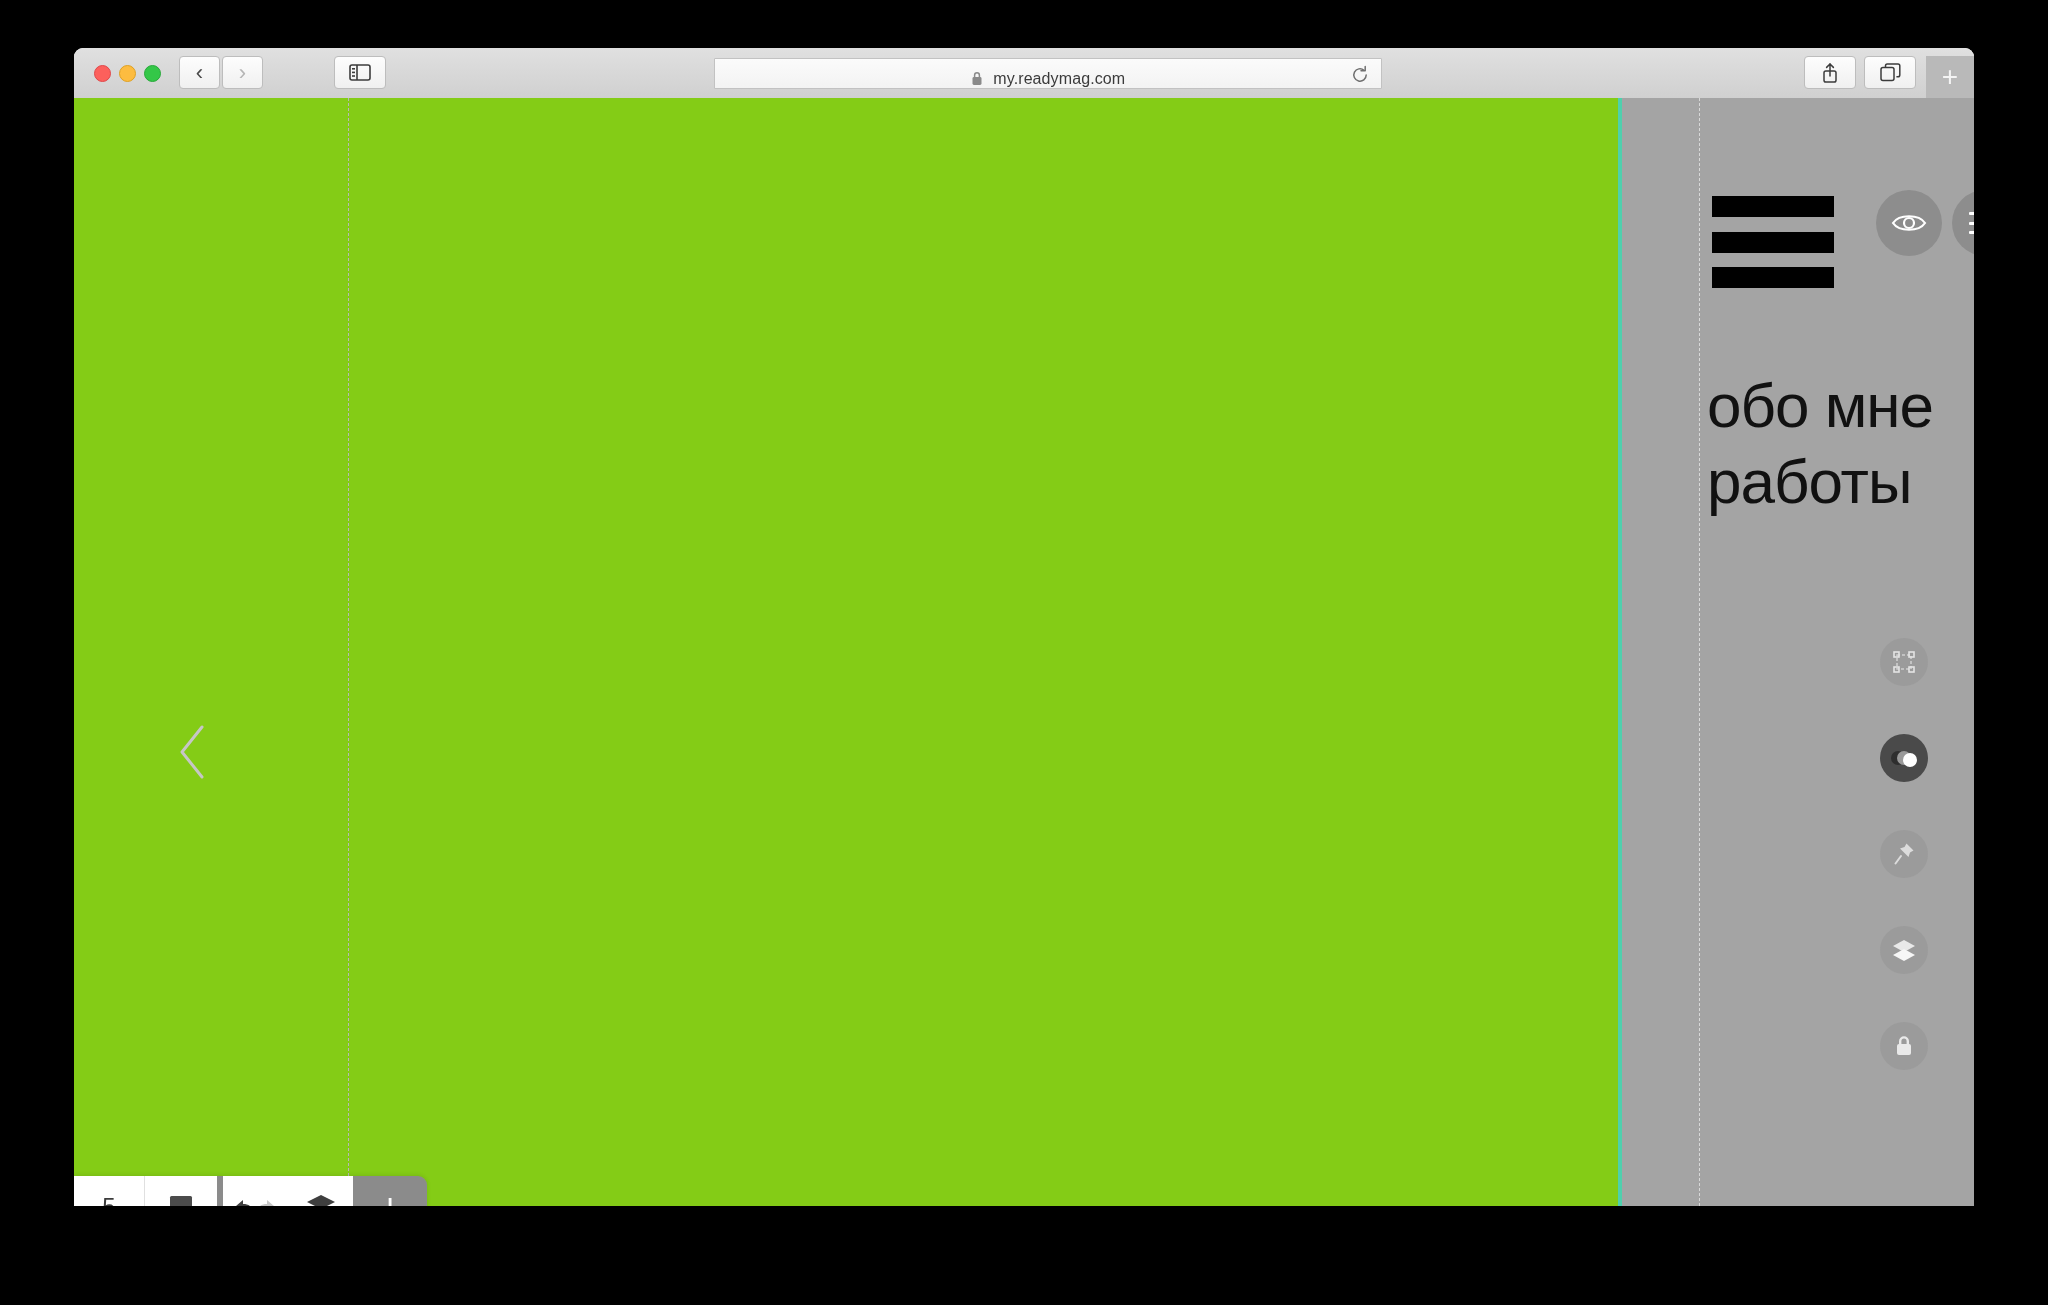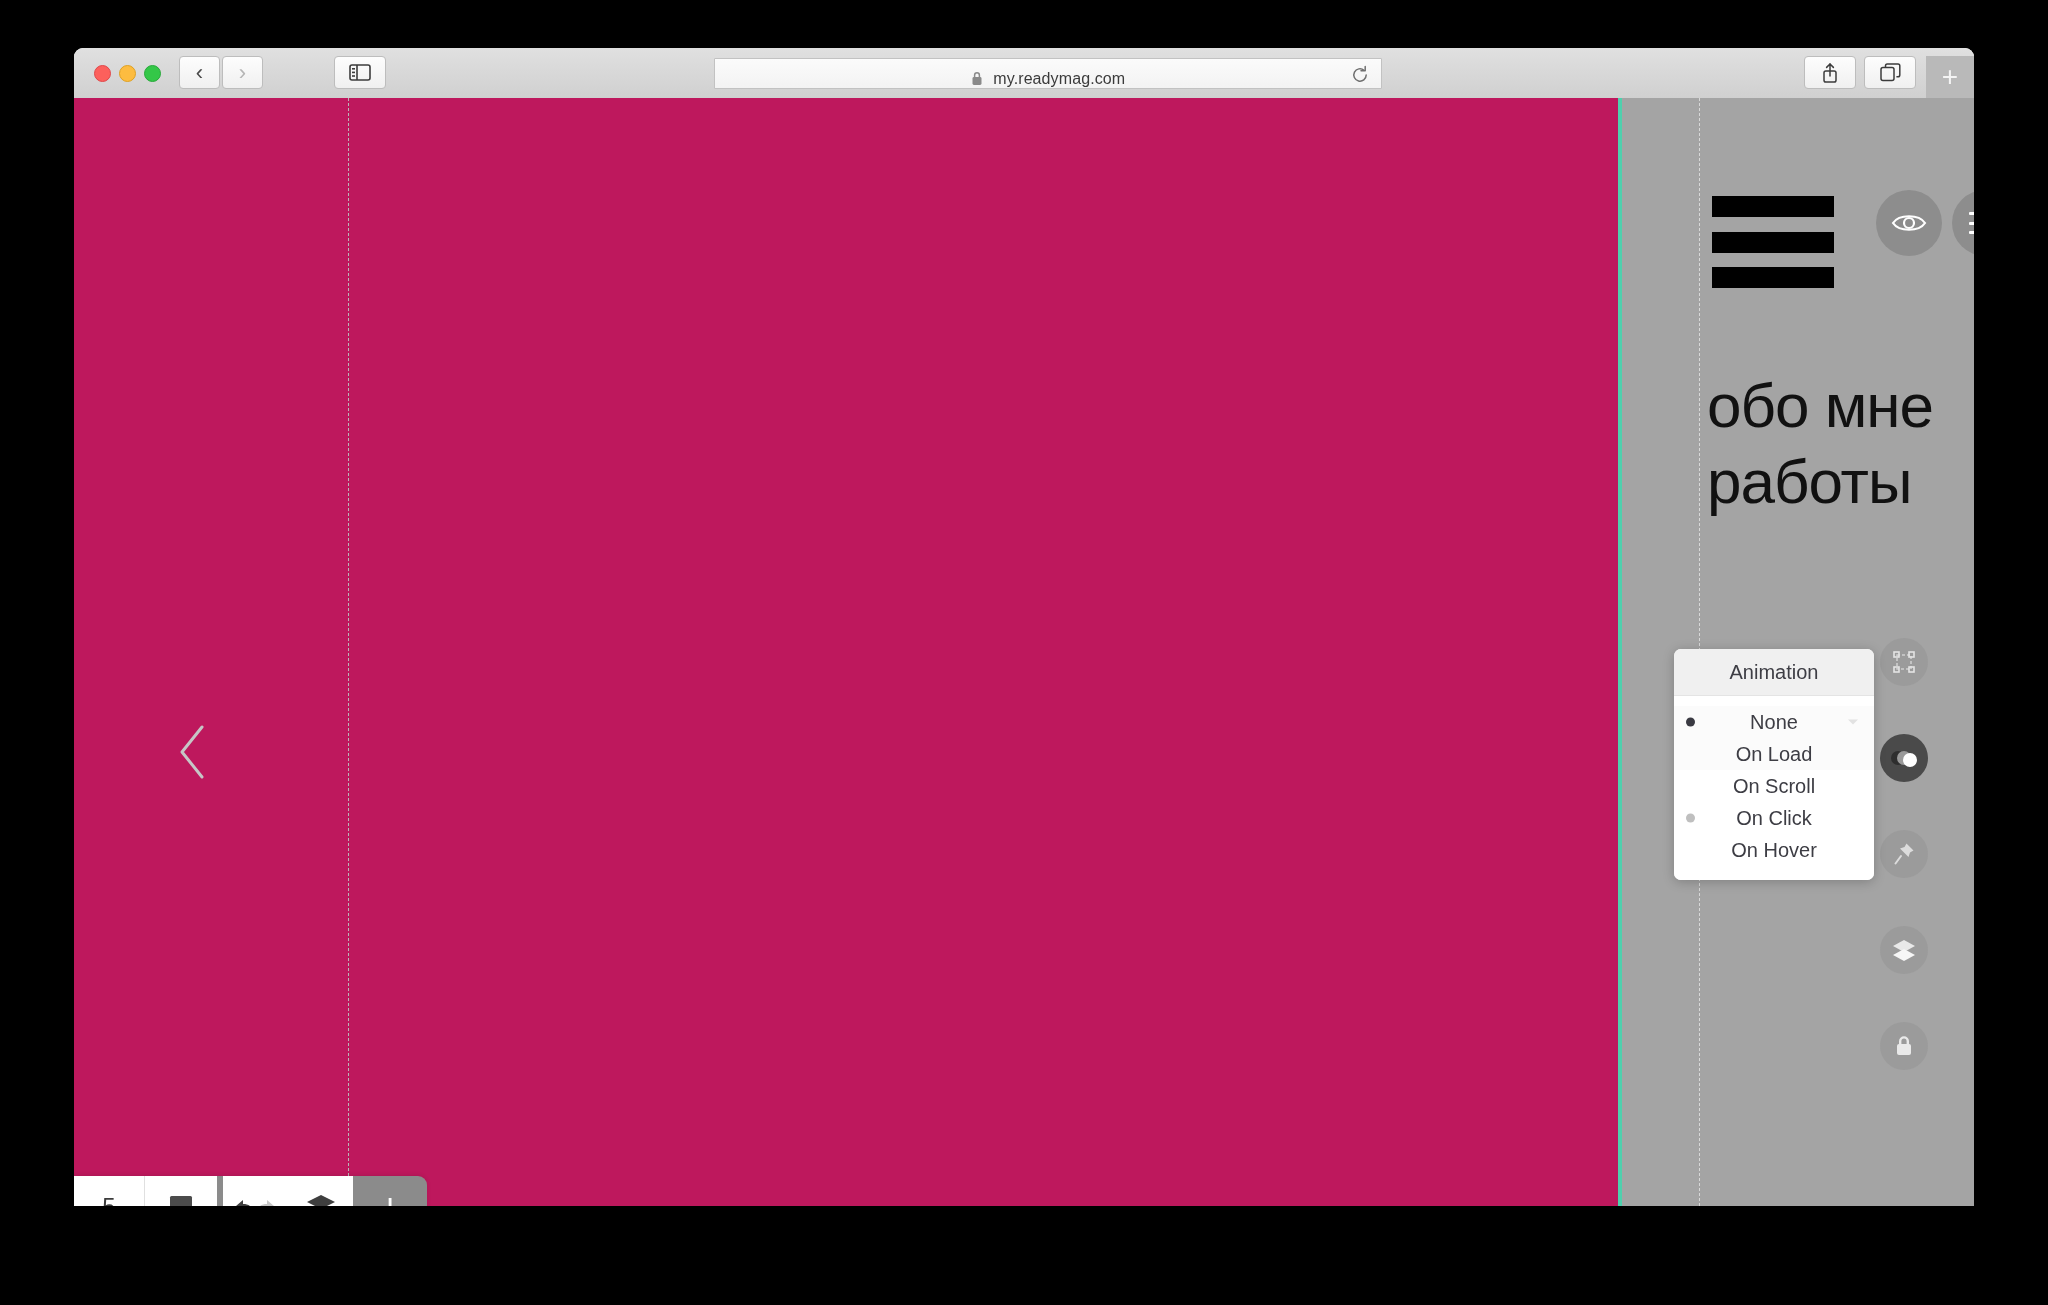--- a/index.html
+++ b/index.html
@@ -147,21 +147,21 @@
     line-height: 1;
   }
 
   
   .app-area {
     position: absolute;
     left: 0;
     top: 50px;
     width: 1900px;
     height: 1140px;
-    background: #be185d;
+    background: #84cc16;
     overflow: hidden;
   }
 
   .gray-panel {
     position: absolute;
     left: 1544px;
     top: 0;
     width: 356px;
     height: 1108px;
     background: #a4a4a4;
@@ -519,49 +519,20 @@
         <div class="tool-slot"></div>
 
         <div class="tool-circle">
           <svg width="22" height="24" viewBox="0 0 22 24">
             <rect x="4" y="10" width="14" height="11" rx="2" fill="#e9e9e9"></rect>
             <path d="M7.2 10 V7.2 a3.8 3.8 0 0 1 7.6 0 V10" fill="none" stroke="#e9e9e9" stroke-width="2.4"></path>
           </svg>
         </div>
       </div>
 
-      <div class="anim-popup">
-        <div class="anim-header">Animation</div>
-        <div class="anim-list">
-
-          <div class="anim-item selected">
-            <span class="radio-dot on"></span>
-            <span>None</span>
-            <span class="caret-down"></span>
-          </div>
-
-          <div class="anim-item selected">
-            <span>On Load</span>
-          </div>
-
-          <div class="anim-item">
-            <span>On Scroll</span>
-          </div>
-
-          <div class="anim-item">
-            <span class="radio-dot off"></span>
-            <span>On Click</span>
-          </div>
-
-          <div class="anim-item">
-            <span>On Hover</span>
-          </div>
-
-        </div>
-      </div>
 
       <div class="canvas-prev">
         <svg width="34" height="58" viewBox="0 0 34 58">
           <path d="M26 4 L6 29 L26 54" fill="none" stroke="#c6c6c6" stroke-width="3" stroke-linecap="round" stroke-linejoin="round"></path>
         </svg>
       </div>
 
       <div class="bottom-bar">
         <div class="bb-seg bb-pagecount">
           <span>5</span>

